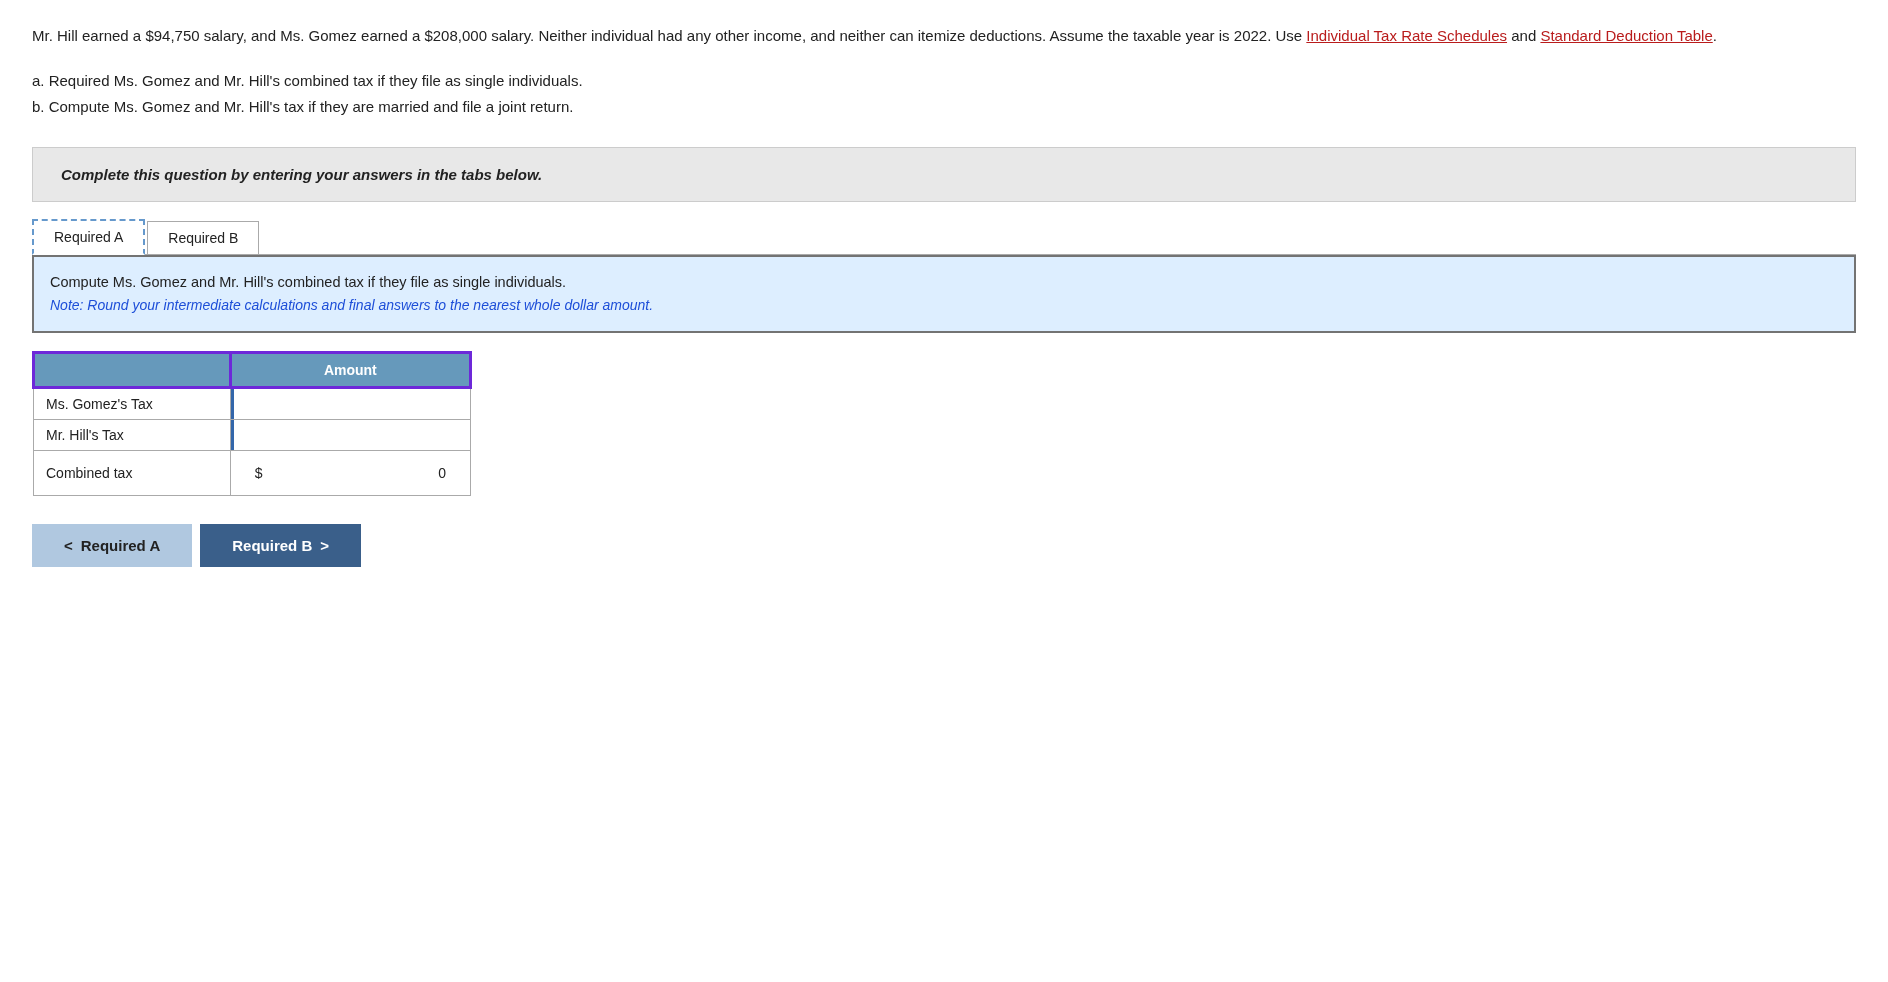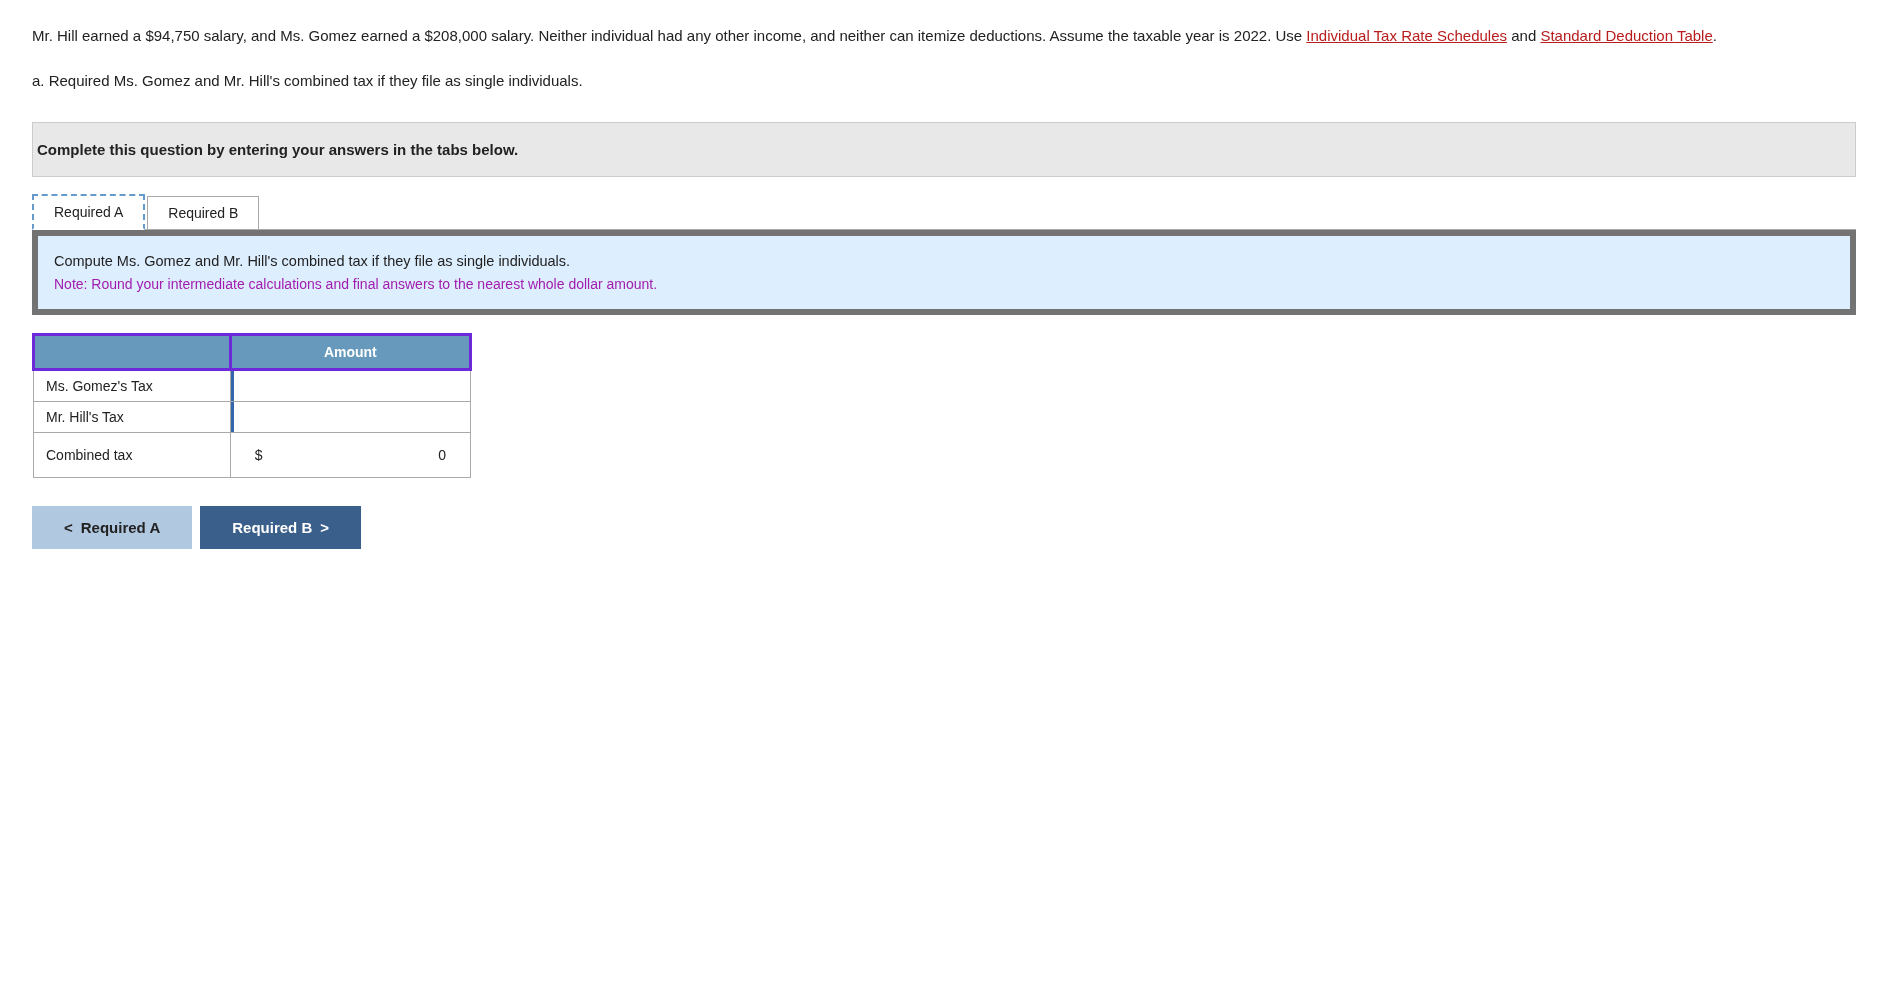--- a/index.html
+++ b/index.html
@@ -37,25 +37,26 @@
       line-height: 1.7;
       font-size: 15px;
     }
 
     .required-section .req-label {
       font-weight: bold;
     }
 
     .instruction-box {
       background: #e8e8e8;
-      padding: 18px 4px;
+      padding: 18px 28px;
       margin-bottom: 0px;
       border: 1px solid #ccc;
       font-weight: bold;
       font-size: 15px;
+      font-style: italic;
     }
 
     .tabs-area {
       margin-top: 16px;
     }
 
     .tabs-row {
       display: flex;
       align-items: flex-end;
       margin-bottom: 0;
@@ -89,29 +90,30 @@
 
     .tab-content-wrapper {
       border-top: 1px solid #aaa;
       padding: 0;
       position: relative;
       z-index: 1;
     }
 
     .tab-content-header {
       background: #ddeeff;
-      border: 6px solid #737373;
+      border: 2px solid #737373;
       padding: 14px 16px;
       font-size: 14.5px;
       line-height: 1.6;
     }
 
     .tab-content-header .note-red {
-      color: #a21caf;
-      font-size: 14px;
+      color: #1d4ed8;
+      font-size: 14px;
+      font-style: italic;
     }
 
     .table-container {
       margin-top: 18px;
     }
 
     .data-table {
       border-collapse: collapse;
       font-size: 14px;
       min-width: 440px;
@@ -221,20 +223,21 @@
   </style>
 </head>
 <body>
 
 <div class="intro-text">
   <span>Mr. Hill earned a $94,750 salary, and Ms. Gomez earned a $208,000 salary. Neither individual had any other income, and neither can itemize deductions. Assume the taxable year is 2022. Use </span><a href="#">Individual Tax Rate Schedules</a><span> and </span><a href="#">Standard Deduction Table</a><span>.</span>
 </div>
 
 <div class="required-section">
   <p>a. Required Ms. Gomez and Mr. Hill's combined tax if they file as single individuals.</p>
+  <p>b. Compute Ms. Gomez and Mr. Hill's tax if they are married and file a joint return.</p>
 </div>
 
 <div class="instruction-box">
   <span>Complete this question by entering your answers in the tabs below.</span>
 </div>
 
 <div class="tabs-area">
   <div class="tabs-row">
     <div class="tab active">
       <span>Required A</span>

